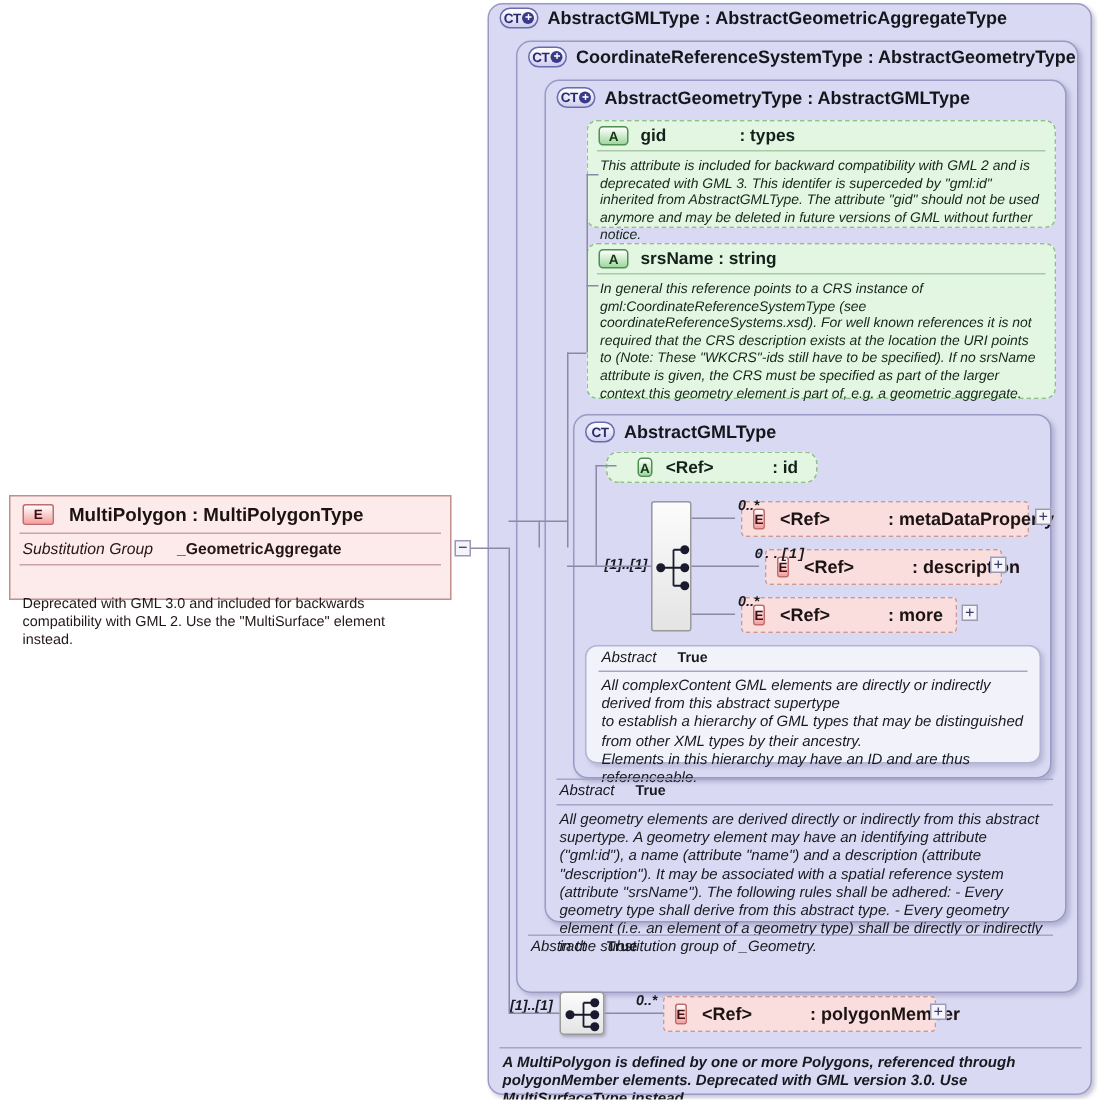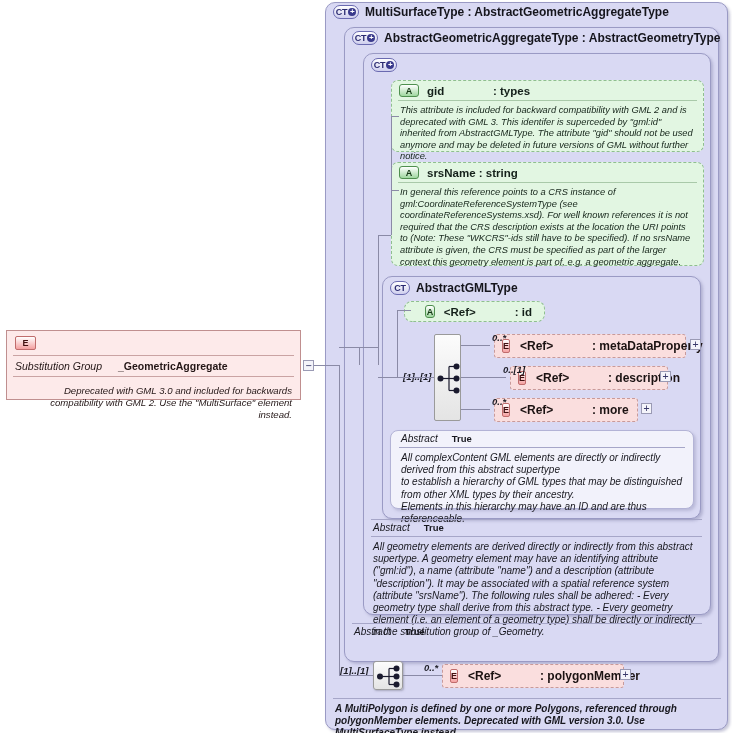--- a/index.html
+++ b/index.html
@@ -128,23 +128,23 @@
   }
   .root-el-sub {
     display:flex; align-items:baseline; gap:16px;
     margin:0 6px; padding:4px 2px;
     border-top:1px solid #caa3a3;
     font-size:10.5px;
   }
   .root-el-sub .lbl { font-style:italic; color:#231616;text-align:center; }
   .root-el-sub .val { font-weight:bold; color:#231616; }
   .root-el-doc {
-    margin:0 6px; padding:8px 2px 5px;
+    margin:0 6px; padding:20px 2px 5px;
     border-top:1px solid #caa3a3;
-    font-style:italic; font-size:9.6px; line-height:12px; color:#231616;text-align:right;
+    font-size:9.6px; line-height:12px; color:#231616;
   }
 
   
   .anno { position:absolute; }
   .anno-row {
     display:flex; align-items:baseline; gap:14px;
     padding:2px 2px 3px 2px;
     border-top:1px solid #a6a6c8;
     border-bottom:1px solid #a6a6c8;
     font-size:10px;
@@ -203,38 +203,39 @@
 <body>
 
 <div id="root">
 
   <div class="ct-box" style="left:325px; top:2px; width:403px; height:728px;"></div>
   <div class="ct-title" style="left:333px; top:5px;">
     <span class="ct-badge">
       <span>CT</span>
         <span class="plus">+</span>
     </span>
-    <span>MultiSurfaceType : AbstractGeometricAggregateType</span>
+    <span>AbstractGMLType : AbstractGeometricAggregateType</span>
   </div>
 
   <div class="ct-box" style="left:344px; top:27px; width:375px; height:635px;"></div>
   <div class="ct-title" style="left:352px; top:31px;">
     <span class="ct-badge">
       <span>CT</span>
         <span class="plus">+</span>
     </span>
-    <span>AbstractGeometricAggregateType : AbstractGeometryType</span>
+    <span>CoordinateReferenceSystemType : AbstractGeometryType</span>
   </div>
 
   <div class="ct-box" style="left:363px; top:53px; width:348px; height:562px;"></div>
   <div class="ct-title" style="left:371px; top:58px;">
     <span class="ct-badge">
       <span>CT</span>
         <span class="plus">+</span>
     </span>
+    <span>AbstractGeometryType : AbstractGMLType</span>
   </div>
 
   <div class="attr-box" style="left:391px; top:80px; width:313px; height:72px;">
     <div class="attr-head">
       <span class="a-badge">A</span>
       <span class="attr-name">gid</span>
       <span>: types</span>
     </div>
     <div class="attr-doc">This attribute is included for backward compatibility with GML 2 and is deprecated with GML 3. This identifer is superceded by "gml:id" inherited from AbstractGMLType. The attribute "gid" should not be used anymore and may be deleted in future versions of GML without further notice.</div>
   </div>
@@ -286,21 +287,21 @@
     <span>: metaDataProperty</span>
   </div>
   <div class="card" style="left:492px; top:332px;">0..*</div>
   <div class="exp" style="left:690px; top:339px;">+</div>
 
   <div class="el-box" style="left:510px; top:366px; width:158px;">
     <span class="e-badge">E</span>
     <span class="el-ref">&lt;Ref&gt;</span>
     <span>: description</span>
   </div>
-  <div class="card" style="left:503px; top:364px;">0..[1]</div>
+  <div class="card" style="left:503px; top:364px;font-family:Liberation Mono, monospace;">0..[1]</div>
   <div class="exp" style="left:660px; top:371px;">+</div>
 
   <div class="el-box" style="left:494px; top:398px; width:144px;">
     <span class="e-badge">E</span>
     <span class="el-ref">&lt;Ref&gt;</span>
     <span>: more</span>
   </div>
   <div class="card" style="left:492px; top:396px;">0..*</div>
   <div class="exp" style="left:641px; top:403px;">+</div>
 
@@ -354,20 +355,21 @@
   <div class="card" style="left:424px; top:662px;">0..*</div>
   <div class="exp" style="left:620px; top:669px;">+</div>
 
   <div class="anno" style="left:333px; top:698px; width:388px;font-weight:bold;">
     <div class="anno-doc" style="border-top:1px solid #a6a6c8;">A MultiPolygon is defined by one or more Polygons, referenced through polygonMember elements. Deprecated with GML version 3.0. Use MultiSurfaceType instead.</div>
   </div>
 
   <div class="root-el" style="left:6px; top:330px; width:295px; height:70px;">
     <div class="root-el-head">
       <span class="e-badge">E</span>
+      <span>MultiPolygon : MultiPolygonType</span>
     </div>
     <div class="root-el-sub">
       <span class="lbl">Substitution Group</span>
       <span class="val">_GeometricAggregate</span>
     </div>
     <div class="root-el-doc">Deprecated with GML 3.0 and included for backwards compatibility with GML 2. Use the "MultiSurface" element instead.</div>
   </div>
 
   <div class="exp" style="left:303px; top:360px;">−</div>
 

